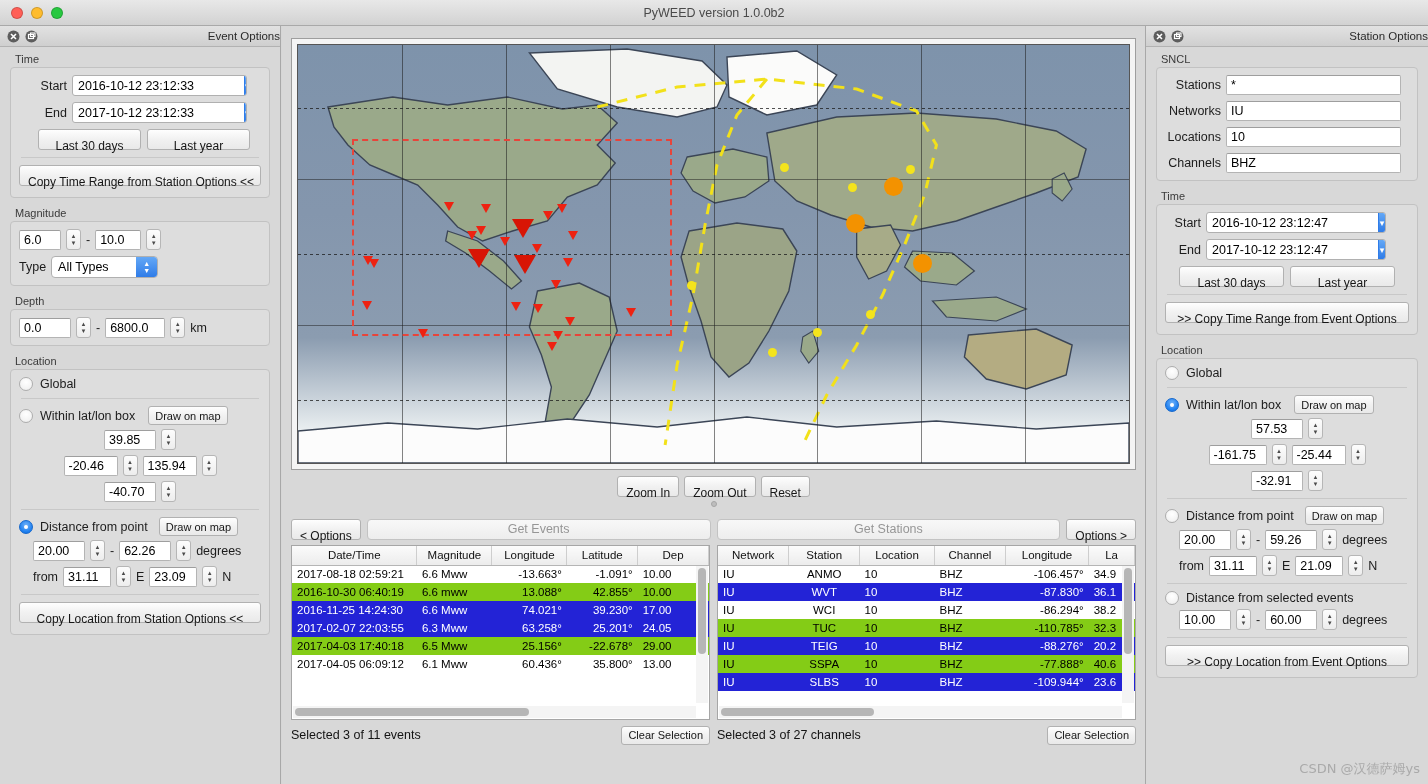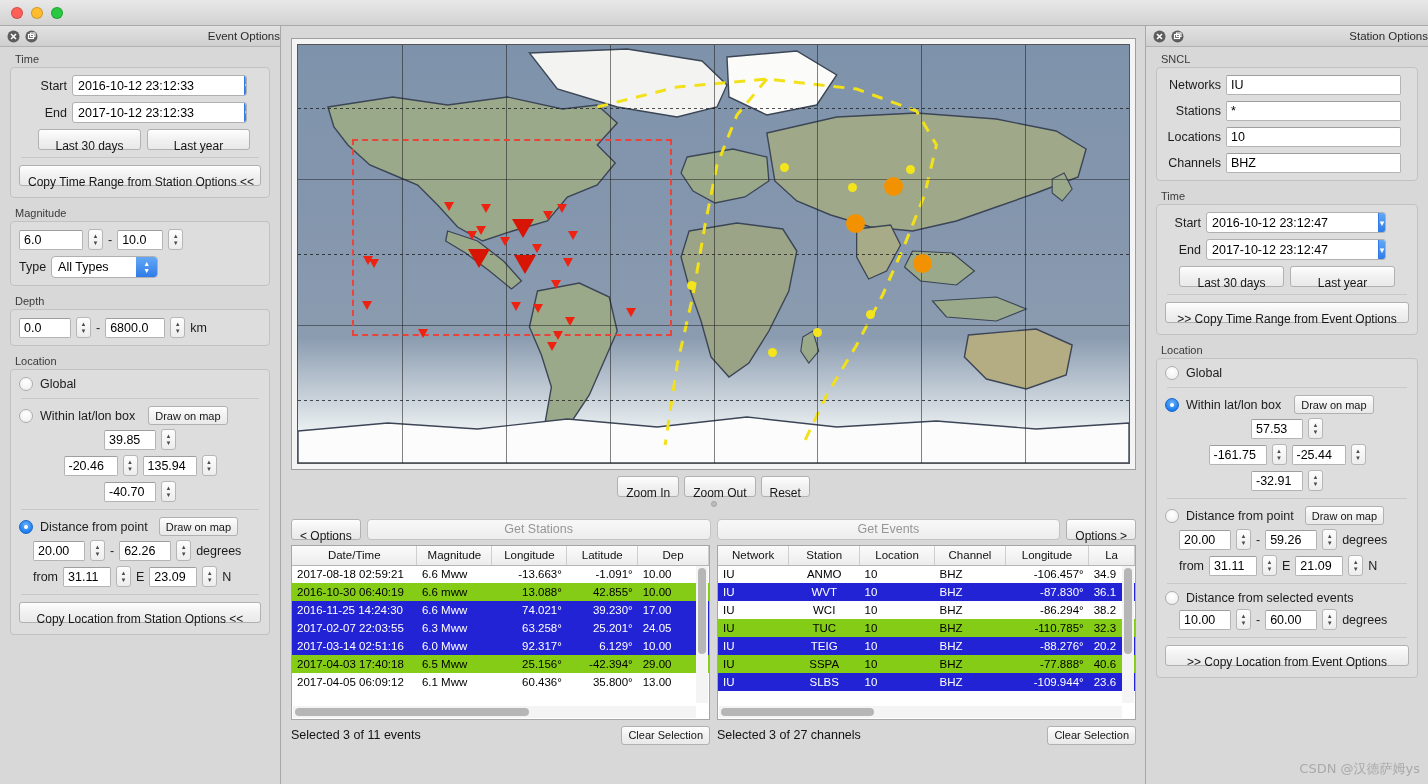--- a/index.html
+++ b/index.html
@@ -278,20 +278,21 @@
 <body>
 
 <div class="app">
 
   <div class="titlebar">
     <div class="traffic">
       <div class="dot red"></div>
       <div class="dot yellow"></div>
       <div class="dot green"></div>
     </div>
+    <div class="win-title">PyWEED version 1.0.0b2</div>
   </div>
 
   <div class="leftpane">
     <div class="panel-header">
       <div class="hdr-btns">
         <span class="hdr-btn">
           <svg width="13" height="13" viewBox="0 0 13 13">
               <circle cx="6.5" cy="6.5" r="6" fill="#5d5d5d"></circle>
               <path d="M4 4 L9 9 M9 4 L4 9" stroke="#fff" stroke-width="1.6"></path>
             </svg>
@@ -332,21 +333,21 @@
           </div>
           <div class="hr"></div>
           <button class="btn wide">Copy Time Range from Station Options &lt;&lt;</button>
         </div>
       </div>
 
       <div class="grp">
         <div class="grp-title">Magnitude</div>
         <div class="grp-box">
           <div class="row">
-            <input class="txt" style="width: 64px;" value="6.0">
+            <input class="txt" style="width: 42px;" value="6.0">
             <span class="spin">▲<br>▼</span>
             <span class="lbl">-</span>
             <input class="txt" style="width: 46px;" value="10.0">
             <span class="spin">▲<br>▼</span>
           </div>
           <div class="row">
             <span class="lbl">Type</span>
             <div class="selectbox" style="width:107px">
               <span class="val">All Types</span>
               <span class="updn">▲<br>▼</span>
@@ -527,22 +528,22 @@
       <button class="btn">Zoom Out</button>
       <button class="btn">Reset</button>
     </div>
 
     <div class="grip">
         <span class="dotg"></span>
       </div>
 
     <div class="toolbar-row">
       <button class="btn">&lt; Options</button>
+      <div class="getbtn">Get Events</div>
       <div class="getbtn">Get Stations</div>
-      <div class="getbtn">Get Events</div>
       <button class="btn">Options &gt;</button>
     </div>
 
     <div class="tables">
 
       <div class="tablebox">
         <table class="dt">
           <thead>
             <tr>
               <th style="width:30%">Date/Time</th>
@@ -574,32 +575,25 @@
                 <td class="num">39.230°</td>
                 <td>17.00</td>
               </tr>
             <tr class="sel">
                 <td>2017-02-07 22:03:55</td>
                 <td>6.3 Mww</td>
                 <td class="num">63.258°</td>
                 <td class="num">25.201°</td>
                 <td>24.05</td>
               </tr>
-            <tr class="sel">
-                <td>2017-03-14 02:51:16</td>
-                <td>6.0 Mww</td>
-                <td class="num">92.317°</td>
-                <td class="num">6.129°</td>
-                <td>10.00</td>
-              </tr>
             <tr class="alt">
                 <td>2017-04-03 17:40:18</td>
                 <td>6.5 Mww</td>
                 <td class="num">25.156°</td>
-                <td class="num">-42.394°</td>
+                <td class="num">-22.678°</td>
                 <td>29.00</td>
               </tr>
             <tr>
                 <td>2017-04-05 06:09:12</td>
                 <td>6.1 Mww</td>
                 <td class="num">60.436°</td>
                 <td class="num">35.800°</td>
                 <td>13.00</td>
               </tr>
           </tbody>
@@ -724,26 +718,26 @@
       </div>
       <div class="ptitle">Station Options</div>
     </div>
 
     <div class="pane-body">
 
       <div class="grp">
         <div class="grp-title">SNCL</div>
         <div class="grp-box">
           <div class="row">
+            <span class="lbl w62">Stations</span>
+            <input class="txt" style="width: 175px;" value="*">
+          </div>
+          <div class="row">
             <span class="lbl w62">Networks</span>
             <input class="txt" style="width: 175px;" value="IU">
-          </div>
-          <div class="row">
-            <span class="lbl w62">Stations</span>
-            <input class="txt" style="width: 175px;" value="*">
           </div>
           <div class="row">
             <span class="lbl w62">Locations</span>
             <input class="txt" style="width: 175px;" value="10">
           </div>
           <div class="row">
             <span class="lbl w62">Channels</span>
             <input class="txt" style="width: 175px;" value="BHZ">
           </div>
         </div>

